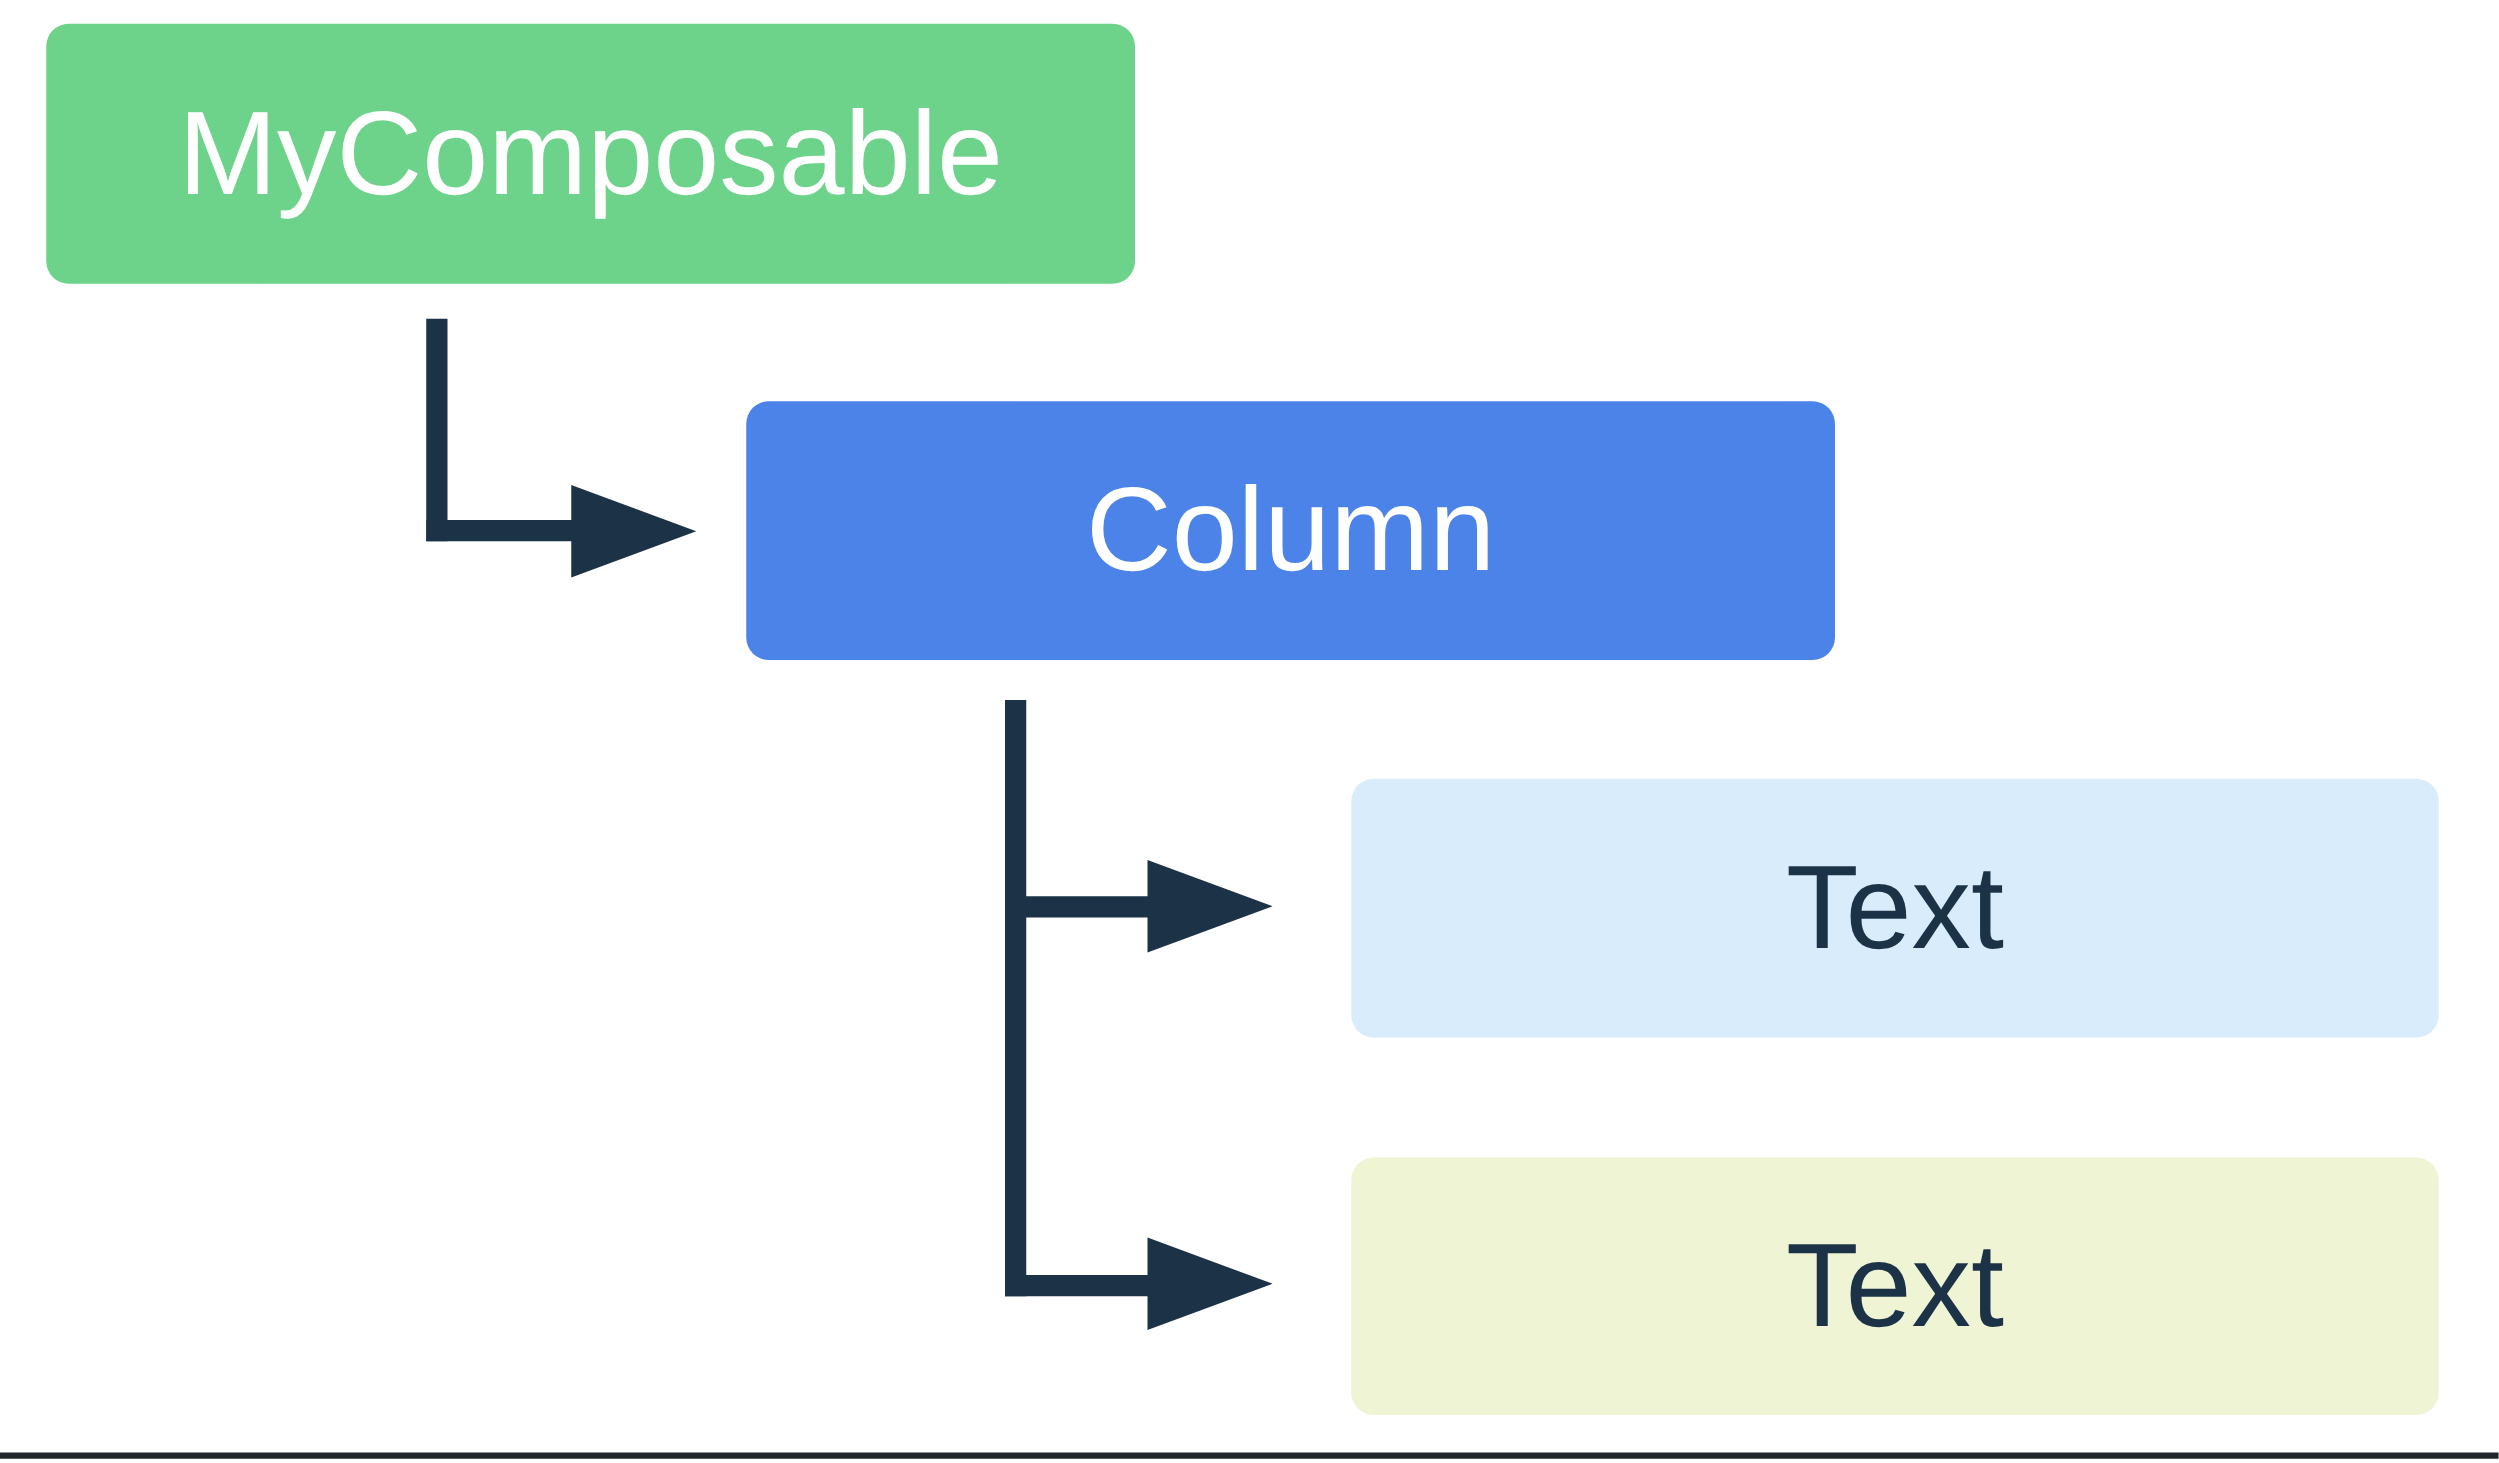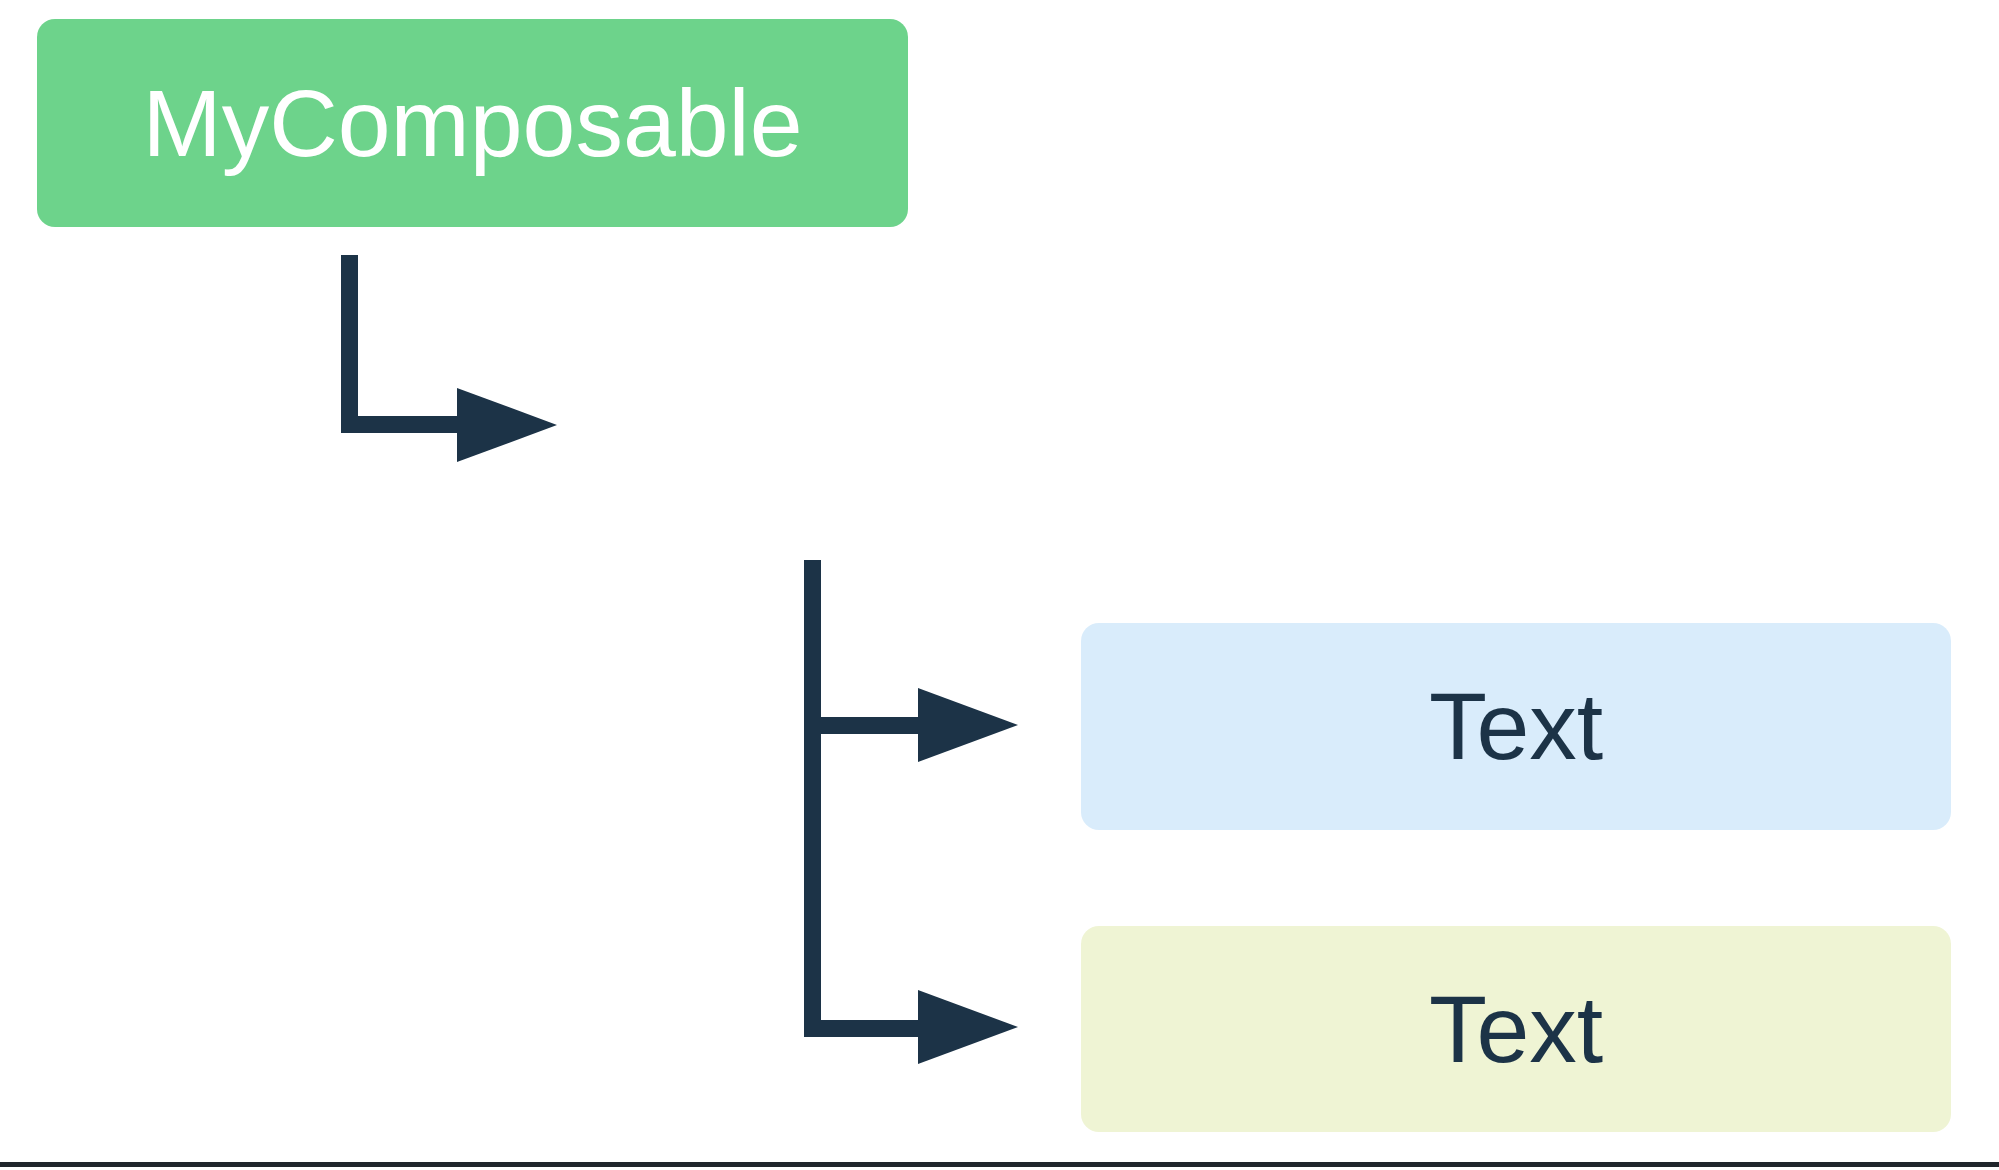--- a/index.html
+++ b/index.html
@@ -55,20 +55,23 @@
 </style>
 </head>
 <body>
 
 <div class="canvas">
 
   <div class="node node-root">
     <span>MyComposable</span>
   </div>
 
+  <div class="node node-column">
+    <span>Column</span>
+  </div>
 
   <div class="node node-leaf1">
     <span>Text</span>
   </div>
 
   <div class="node node-leaf2">
     <span>Text</span>
   </div>
 
   <div class="seg c1-v"></div>

